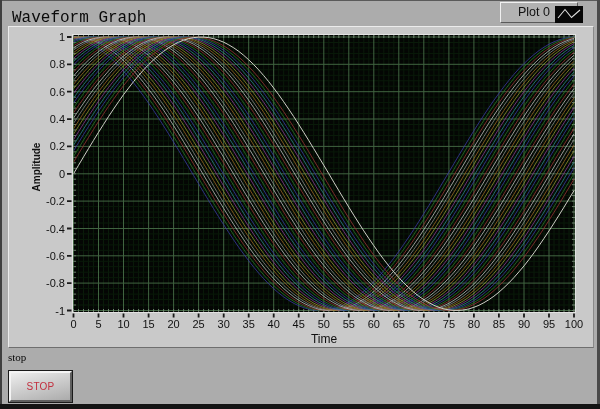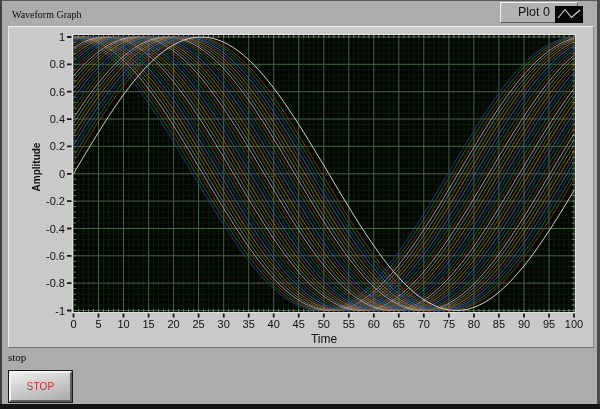--- a/index.html
+++ b/index.html
@@ -1,21 +1,21 @@
 <!DOCTYPE html>
 <html><head><meta charset="utf-8"><style>
 *{margin:0;padding:0;box-sizing:border-box}
 body{width:600px;height:409px;position:relative;background:#acacac;overflow:hidden;font-family:"Liberation Sans",sans-serif}
 .abs{position:absolute}
 </style></head><body>
 <div class="abs" style="left:0;top:0;width:600px;height:1px;background:#5a5a5a"></div>
 <div class="abs" style="left:0;top:0;width:2px;height:409px;background:#3f3f3f"></div>
 <div class="abs" style="left:597px;top:0;width:3px;height:409px;background:#4a4a4a"></div>
 <div class="abs" style="left:0;top:404px;width:600px;height:5px;background:#141414"></div>
-<div class="abs" style="left:12px;top:9px;font-family:Liberation Serif, serif;font-size:10px;color:#0a0a0a">Waveform Graph</div>
+<div class="abs" style="left:12px;top:9px;font-family:Liberation Mono, monospace;font-size:16px;color:#0a0a0a">Waveform Graph</div>
 <div class="abs" style="left:500px;top:2px;width:78px;height:21px;background:#b2b2b2;border-top:1px solid #f0f0f0;border-left:1px solid #f0f0f0;border-right:1px solid #5a5a5a;border-bottom:1px solid #5a5a5a">
   <div class="abs" style="left:17px;top:2px;font-size:12.5px;color:#111">Plot 0</div>
   <svg class="abs" style="left:54px;top:3px" width="28" height="17" viewBox="0 0 28 17">
       <rect x="0" y="0" width="28" height="17" fill="#070707"></rect>
       <polyline points="3,12 10,3.5 16.5,11.5 25,4" fill="none" stroke="#dedede" stroke-width="1.1"></polyline>
     </svg>
 </div>
 <div class="abs" style="left:8px;top:26px;width:586px;height:322px;background:#c9c9c9;border-top:1px solid #ececec;border-left:1px solid #ececec;border-bottom:1px solid #6f6f6f;border-right:1px solid #8a8a8a">
 <svg width="586" height="322" viewBox="0 0 586 322">
       <defs>

